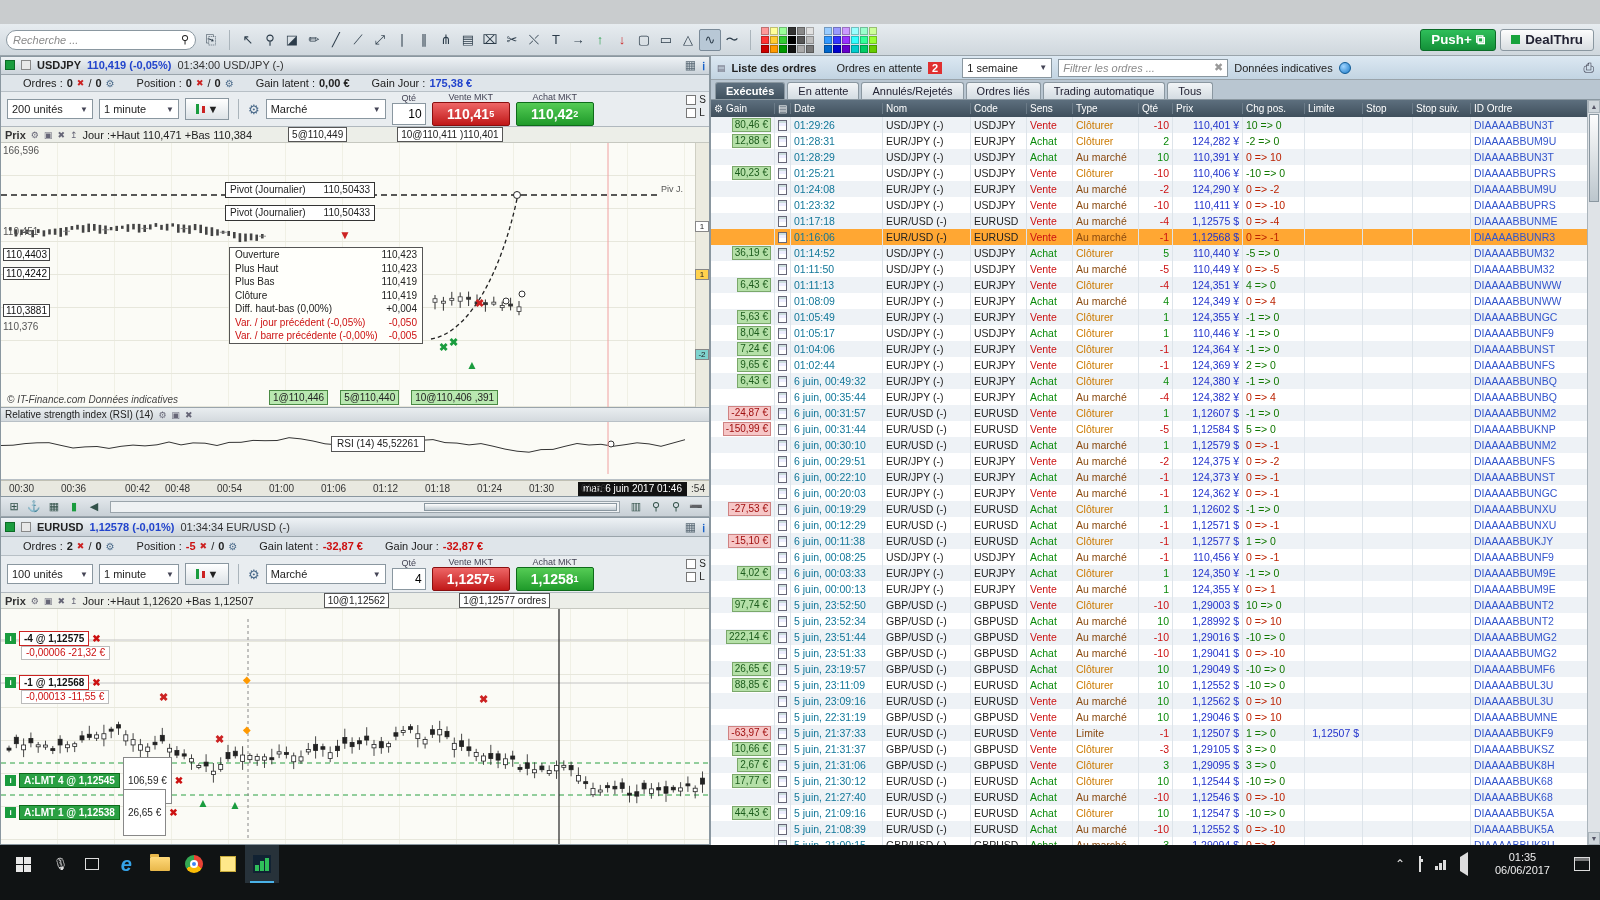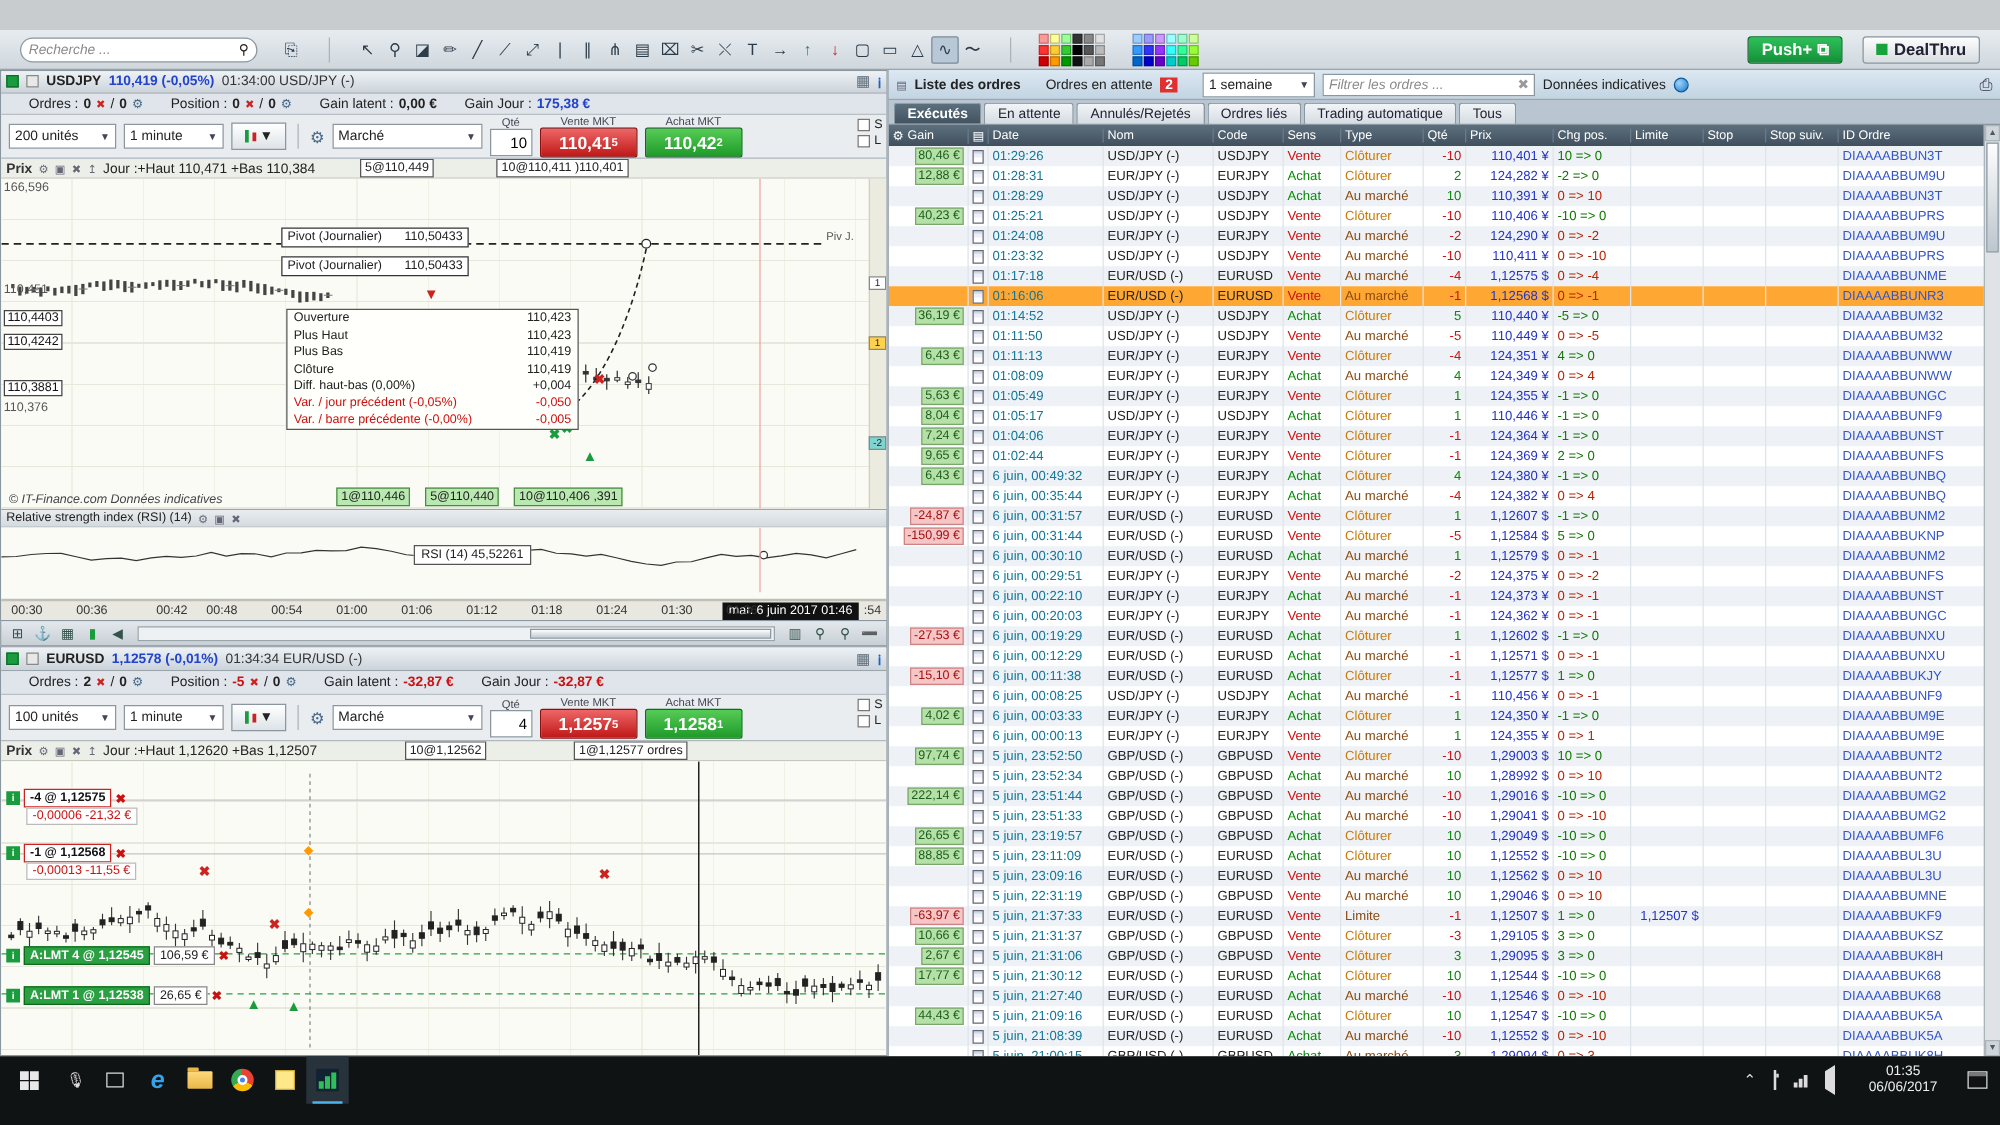--- a/index.html
+++ b/index.html
@@ -9,21 +9,21 @@
 
   
   .menubar { position:absolute; top:0; left:0; right:0; height:24px; background:linear-gradient(#f4f6f7,#e2e6e9); border-bottom:1px solid #aab2b8; display:flex; align-items:center; padding:0 6px; }
   .menu-item { padding:3px 9px; cursor:default; }
   .menubar .spacer { flex:1; }
   .mon-espace { padding:0 12px; color:#222; }
   .brand { background:linear-gradient(#23b24e,#0f8a33); color:#fff; font-weight:bold; padding:4px 14px; height:24px; display:flex; align-items:center; gap:4px; }
   .brand .b2 { font-weight:normal; color:#eaffea; }
 
   
-  .toolbar { position:absolute; top:24px; left:0; right:0; height:32px; background:linear-gradient(#e7ecf0,#cfd7dd); border-bottom:1px solid #9aa4ab; display:flex; align-items:center; gap:16px; padding:0 16px; }
+  .toolbar { position:absolute; top:24px; left:0; right:0; height:32px; background:linear-gradient(#e7ecf0,#cfd7dd); border-bottom:1px solid #9aa4ab; display:flex; align-items:center; gap:4px; padding:0 6px; }
   .searchbox { display:flex; align-items:center; background:#fff; border:1px solid #8a97a0; border-radius:10px; height:20px; padding:0 6px; width:190px; }
   .searchbox input { border:none; outline:none; flex:1; font-size:11px; font-family:inherit; }
   input::placeholder { font-style:italic; color:#8a8a8a; }
   .tbicon { width:22px; height:22px; display:flex; align-items:center; justify-content:center; font-size:13px; color:#2c3c4a; border:1px solid transparent; border-radius:2px; }
   .tbicon.active { background:#b8c8d6; border-color:#7a8a98; }
   .tbsep { width:1px; height:20px; background:#aab4bb; margin:0 3px; }
   .pal { display:grid; grid-template-rows:repeat(3,8px); grid-auto-flow:column; gap:1px; margin:0 3px; }
   .pal .sw { width:8px; height:8px; border:1px solid rgba(0,0,0,.25); }
   .pushbtn { background:linear-gradient(#2fbf5a,#139038); color:#fff; font-weight:bold; border:1px solid #0b6b28; border-radius:3px; height:22px; padding:0 10px; display:flex; align-items:center; gap:4px; }
   .dealbtn { background:linear-gradient(#fdfdfd,#d8dde1); color:#223; border:1px solid #8a97a0; border-radius:3px; height:22px; padding:0 10px; display:flex; align-items:center; gap:5px; font-weight:bold; }
@@ -74,21 +74,21 @@
   .pic { font-size:9px; color:#667; }
   .chip { background:#fff; border:1px solid #555; padding:0 3px; font-size:10px; line-height:13px; white-space:nowrap; }
   .chartarea { position:relative; flex:1; background:
       repeating-linear-gradient(to bottom, transparent 0 32px, #e7e7dc 32px 33px),
       repeating-linear-gradient(to right, transparent 0 56px, #f0f0e5 56px 57px), #fbfbf6; overflow:hidden; }
   .c1gutter { position:absolute; right:0; top:0; bottom:0; width:14px; background:#ecebe0; border-left:1px solid #cfcfc3; }
   .smark { position:absolute; right:0; width:14px; font-size:8px; text-align:center; border:1px solid #888; }
   .axischip { position:absolute; left:2px; font-size:10px; color:#555; white-space:nowrap; }
   .axischip.box { background:#fff; border:1px solid #444; padding:0 2px; color:#111; }
   .pivotbox { position:absolute; background:#fff; border:1px solid #333; font-size:10px; padding:0 4px; display:flex; gap:18px; line-height:14px; white-space:nowrap; }
-  .ttbox { position:absolute; background:#fffffb; border:1px solid #555; font-size:10px; width:234px;text-align:right; }
+  .ttbox { position:absolute; background:#fffffb; border:1px solid #555; font-size:10px; width:194px;text-align:right; }
   .ttrow { display:flex; justify-content:space-between; padding:0 5px; line-height:13.5px; }
   .ttrow.red { color:#cc1111; }
   .gchip { background:#b9e8b0; border:1px solid #4a8a44; padding:0 3px; font-size:10px; line-height:13px; white-space:nowrap; }
   .botchips { position:absolute; bottom:2px; left:268px; display:flex; gap:12px; }
   .copyr { position:absolute; bottom:2px; left:6px; font-style:italic; color:#444; font-size:10px; }
   .rsihdr { height:16px; background:linear-gradient(#e9ede f0,#d4dade); background:linear-gradient(#e9edf0,#d4dade); border-top:1px solid #9aa4ab; border-bottom:1px solid #b8c0c6; display:flex; align-items:center; gap:5px; padding:0 4px; font-size:10px; }
   .rsiarea { position:relative; height:62px; background:#fbfbf6; border-bottom:1px solid #b8c0c6; }
   .rsichip { position:absolute; top:14px; left:330px; background:#fff; border:1px solid #555; font-size:10px; padding:0 5px; line-height:14px; }
   .timeaxis { position:relative; height:17px; background:#e8e8e0; border-top:1px solid #c0c0b4; font-size:10px; color:#333; }
   .tlab { position:absolute; top:2px; }
@@ -101,21 +101,21 @@
   .hthumb { position:absolute; right:2px; top:1px; width:38%; height:8px; background:linear-gradient(#fdfdfd,#c2ccd3); border:1px solid #8a97a0; }
   .redminus { color:#cc2222; font-weight:bold; }
 
   
   .c2tags { position:absolute; inset:0; pointer-events:none; }
   .tagrow { position:absolute; left:4px; display:flex; align-items:center; gap:3px; pointer-events:auto; }
   .iic { width:11px; height:11px; background:#1a9c3e; color:#fff; font-size:8px; font-weight:bold; display:flex; align-items:center; justify-content:center; }
   .poschip { background:#fff; border:1px solid #cc2222; color:#111; font-size:10px; padding:0 4px; line-height:13px; font-weight:bold; }
   .subchip { background:#fff; border:1px solid #bbb; color:#cc1111; font-size:10px; padding:0 4px; line-height:12px; }
   .lmtchip { background:#2aa043; border:1px solid #0e6b1a; color:#fff; font-size:10px; padding:0 4px; line-height:13px; font-weight:bold; }
-  .amtchip { background:#fff; border:1px solid #888; font-size:10px; padding:0 4px; line-height:13px;text-align:right; }
+  .amtchip { background:#fff; border:1px solid #888; font-size:10px; padding:16px 4px; line-height:13px;text-align:right; }
   .xic { color:#cc1111; font-size:10px; font-weight:bold; }
 
   
   .ohdr { height:24px; background:linear-gradient(#dce8f2,#c2d4e2); border-bottom:1px solid #9aa4ab; display:flex; align-items:center; gap:6px; padding:0 6px; }
   .ohdr .t { font-weight:bold; }
   .badge { background:#e03030; color:#fff; padding:0 4px; font-weight:bold; }
   .filterbox { background:#fff; border:1px solid #8a97a0; height:18px; display:flex; align-items:center; padding:0 4px; width:170px; }
   .filterbox input { border:none; outline:none; flex:1; font-size:11px; font-family:inherit; }
   .globe { width:12px; height:12px; border-radius:50%; background:radial-gradient(circle at 35% 35%, #9fd4ff, #1a7ac8); border:1px solid #0e5a96; display:inline-block; }
   .printer { font-size:13px; color:#334; }

